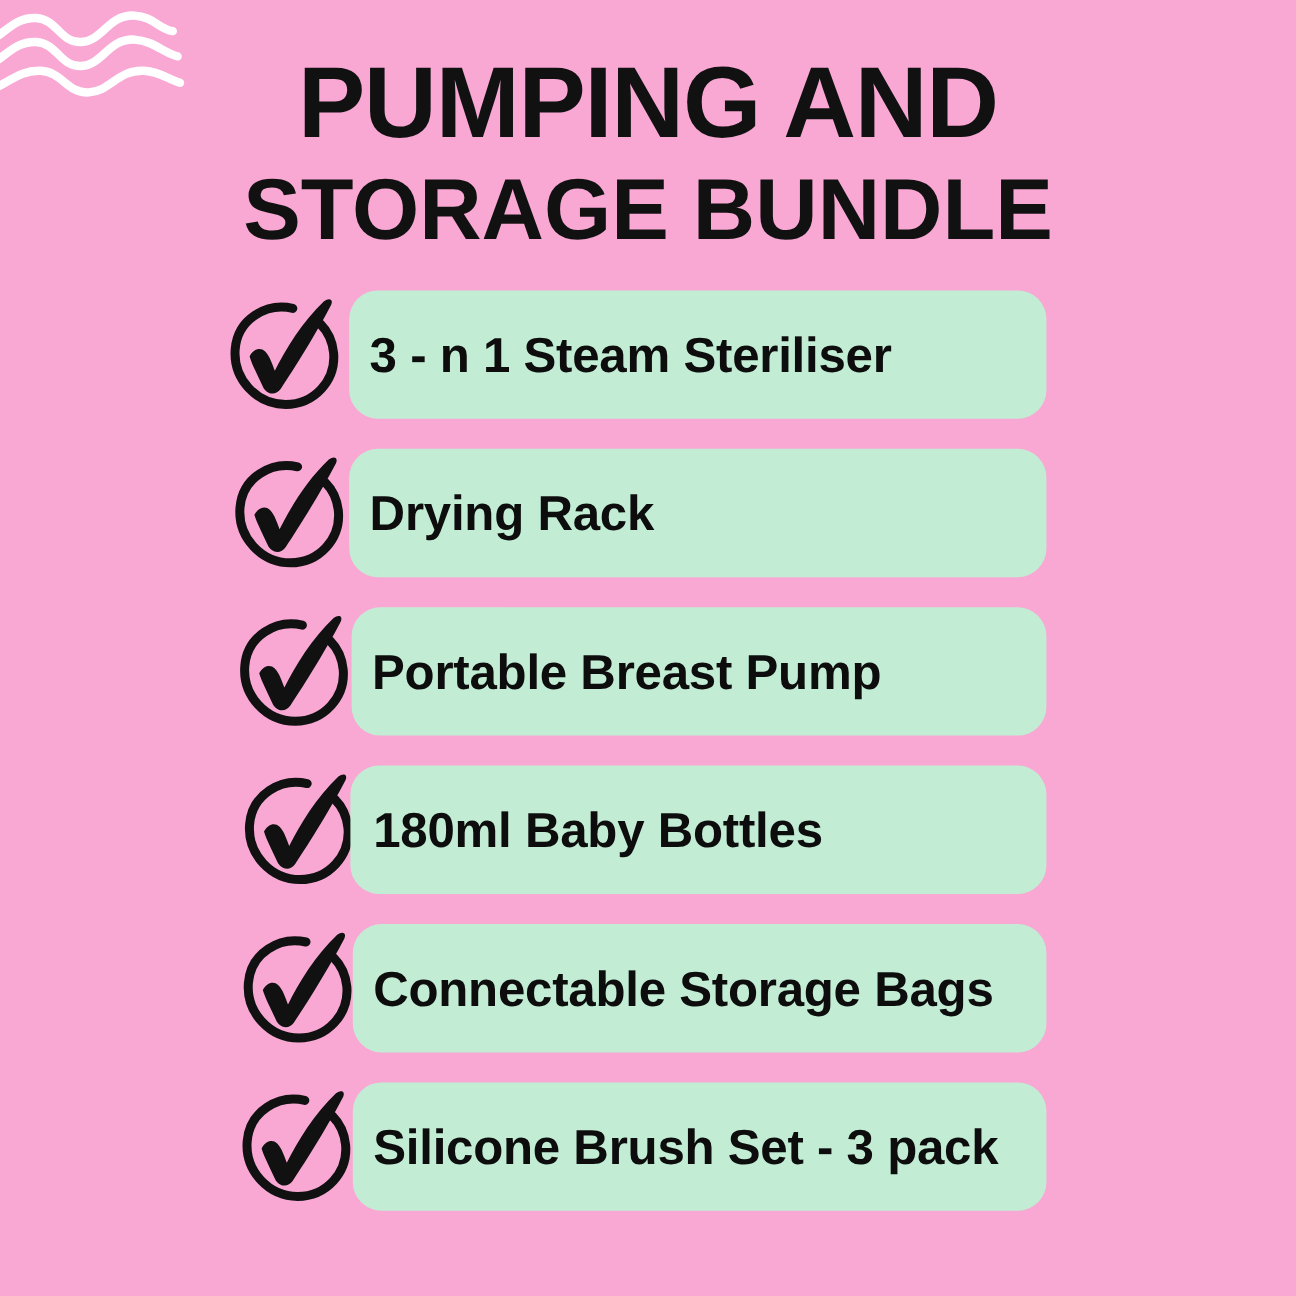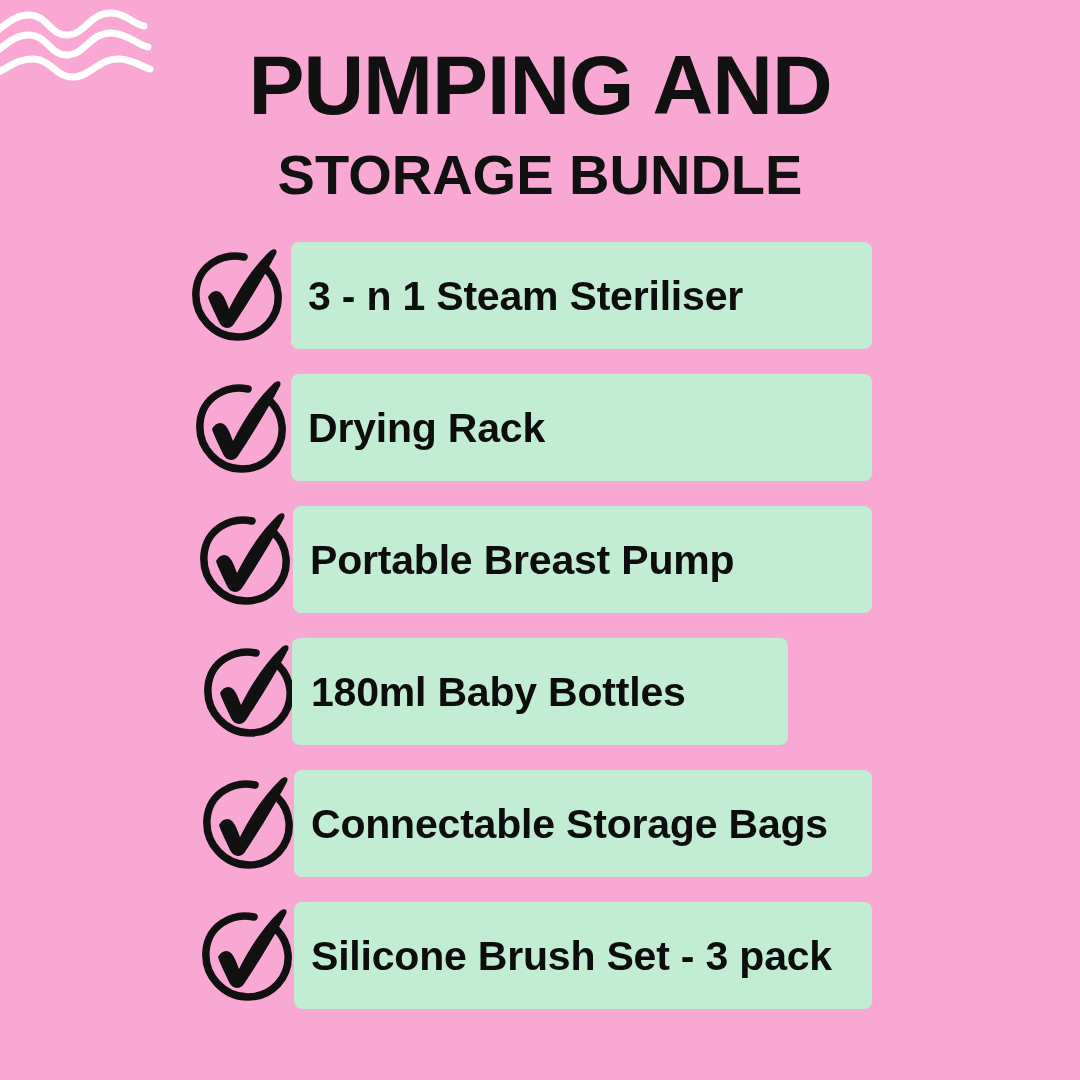--- a/index.html
+++ b/index.html
@@ -45,21 +45,21 @@
     display: block;
     font-family: "Liberation Sans", sans-serif;
     font-weight: bold;
     font-size: 84px;
     line-height: 90px;
     letter-spacing: -1px;
     color: #111111;
     white-space: nowrap;
   }
   .title-line.l2 {
-    font-size: 56px;
+    font-size: 72px;
     letter-spacing: 0px;
   }
 
   
   .list {
     position: absolute;
     left: 0;
     top: 242px;
     width: 1080px;
   }
@@ -83,29 +83,29 @@
   .row:nth-child(5) .check-icon { left: 197px; }
   .row:nth-child(6) .check-icon { left: 196px; }
 
   .pill {
     position: absolute;
     left: 291px;
     top: 0;
     width: 581px;
     height: 107px;
     background: #c2edd4;
-    border-radius: 8px;
+    border-radius: 24px;
     display: flex;
     align-items: center;
     box-sizing: border-box;
     padding-left: 17px;
     padding-right: 12px;
   }
   .row:nth-child(3) .pill { left: 293px; width: 579px; }
-  .row:nth-child(4) .pill { left: 292px; width: 496px; padding-left: 19px; }
+  .row:nth-child(4) .pill { left: 292px; width: 580px; padding-left: 19px; }
   .row:nth-child(5) .pill { left: 294px; width: 578px; padding-left: 17px; }
   .row:nth-child(6) .pill { left: 294px; width: 578px; padding-left: 17px; }
 
   .pill-label {
     font-family: "Liberation Sans", sans-serif;
     font-weight: bold;
     font-size: 41px;
     line-height: 44px;
     color: #0d0d0d;
     white-space: nowrap;

